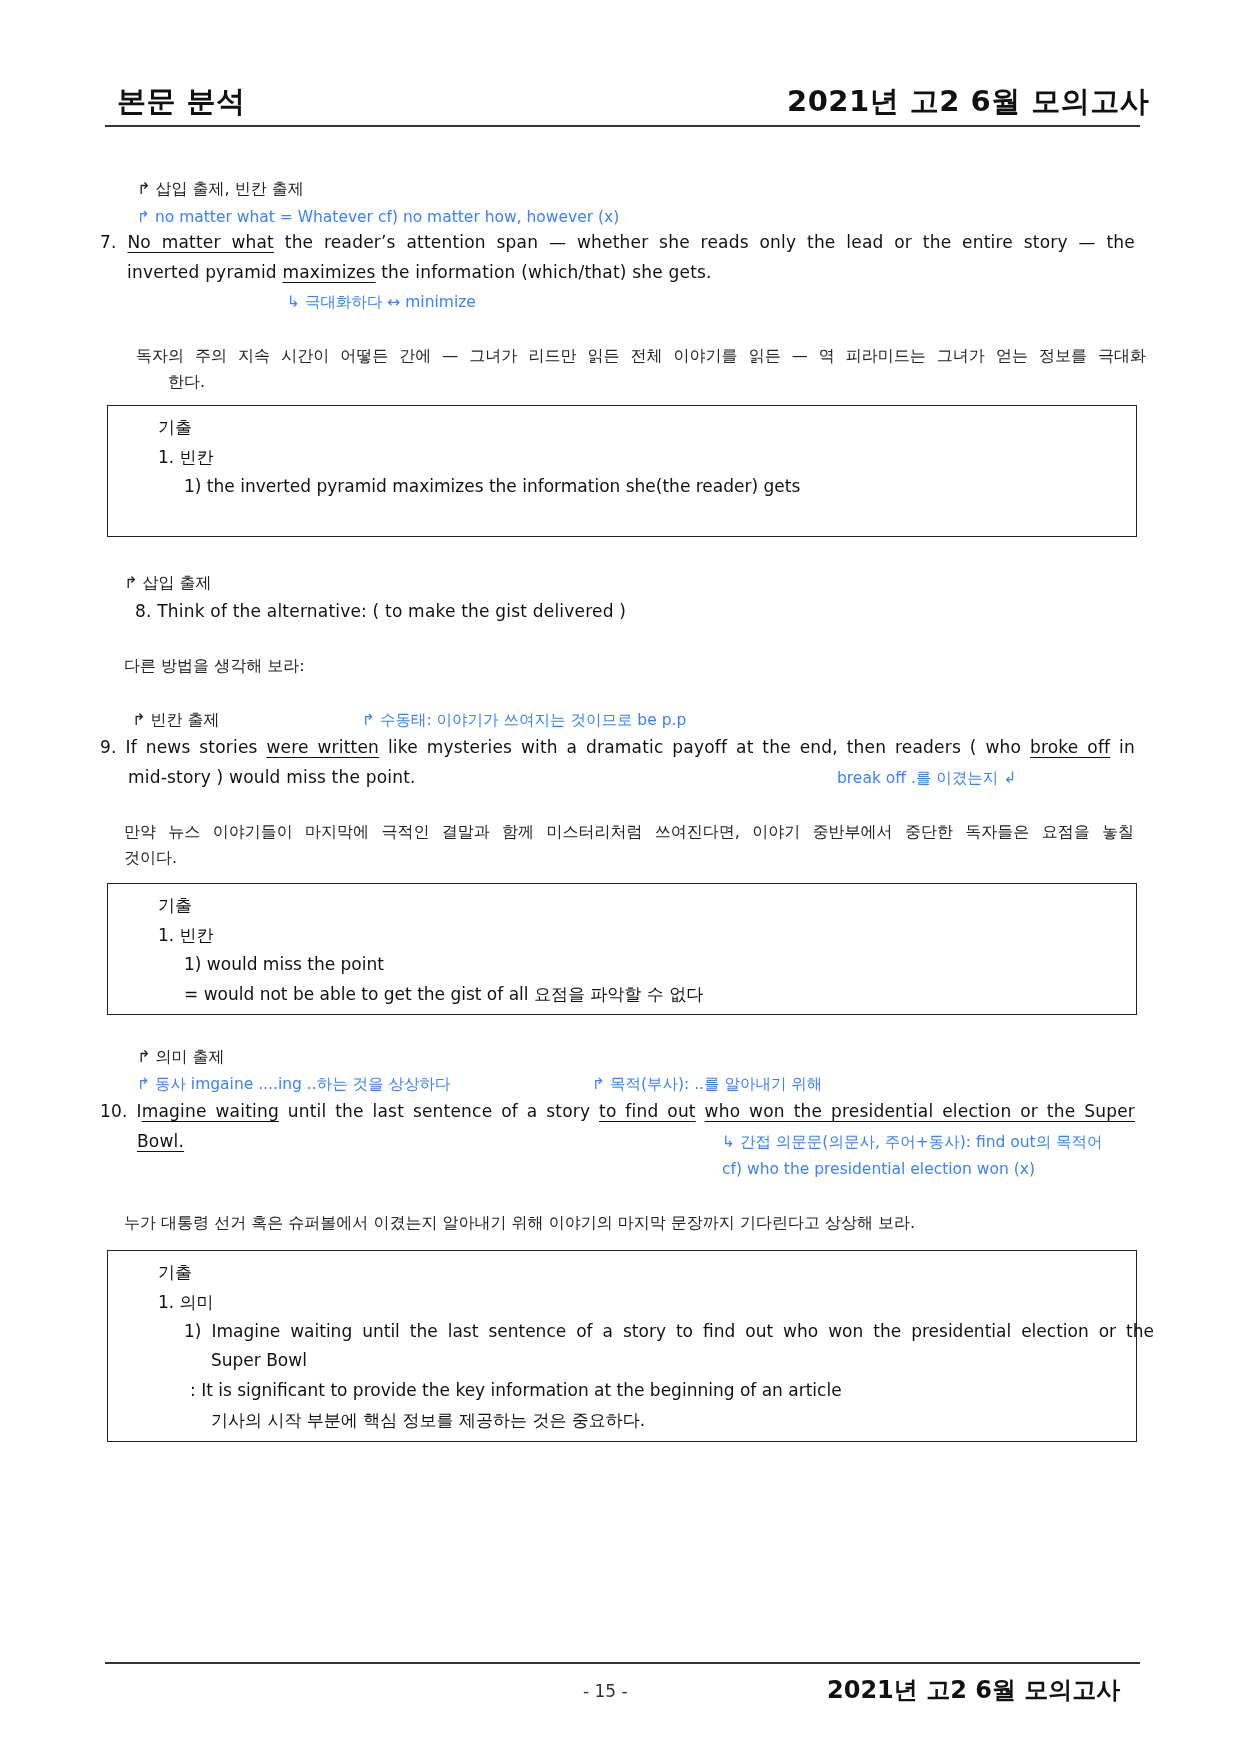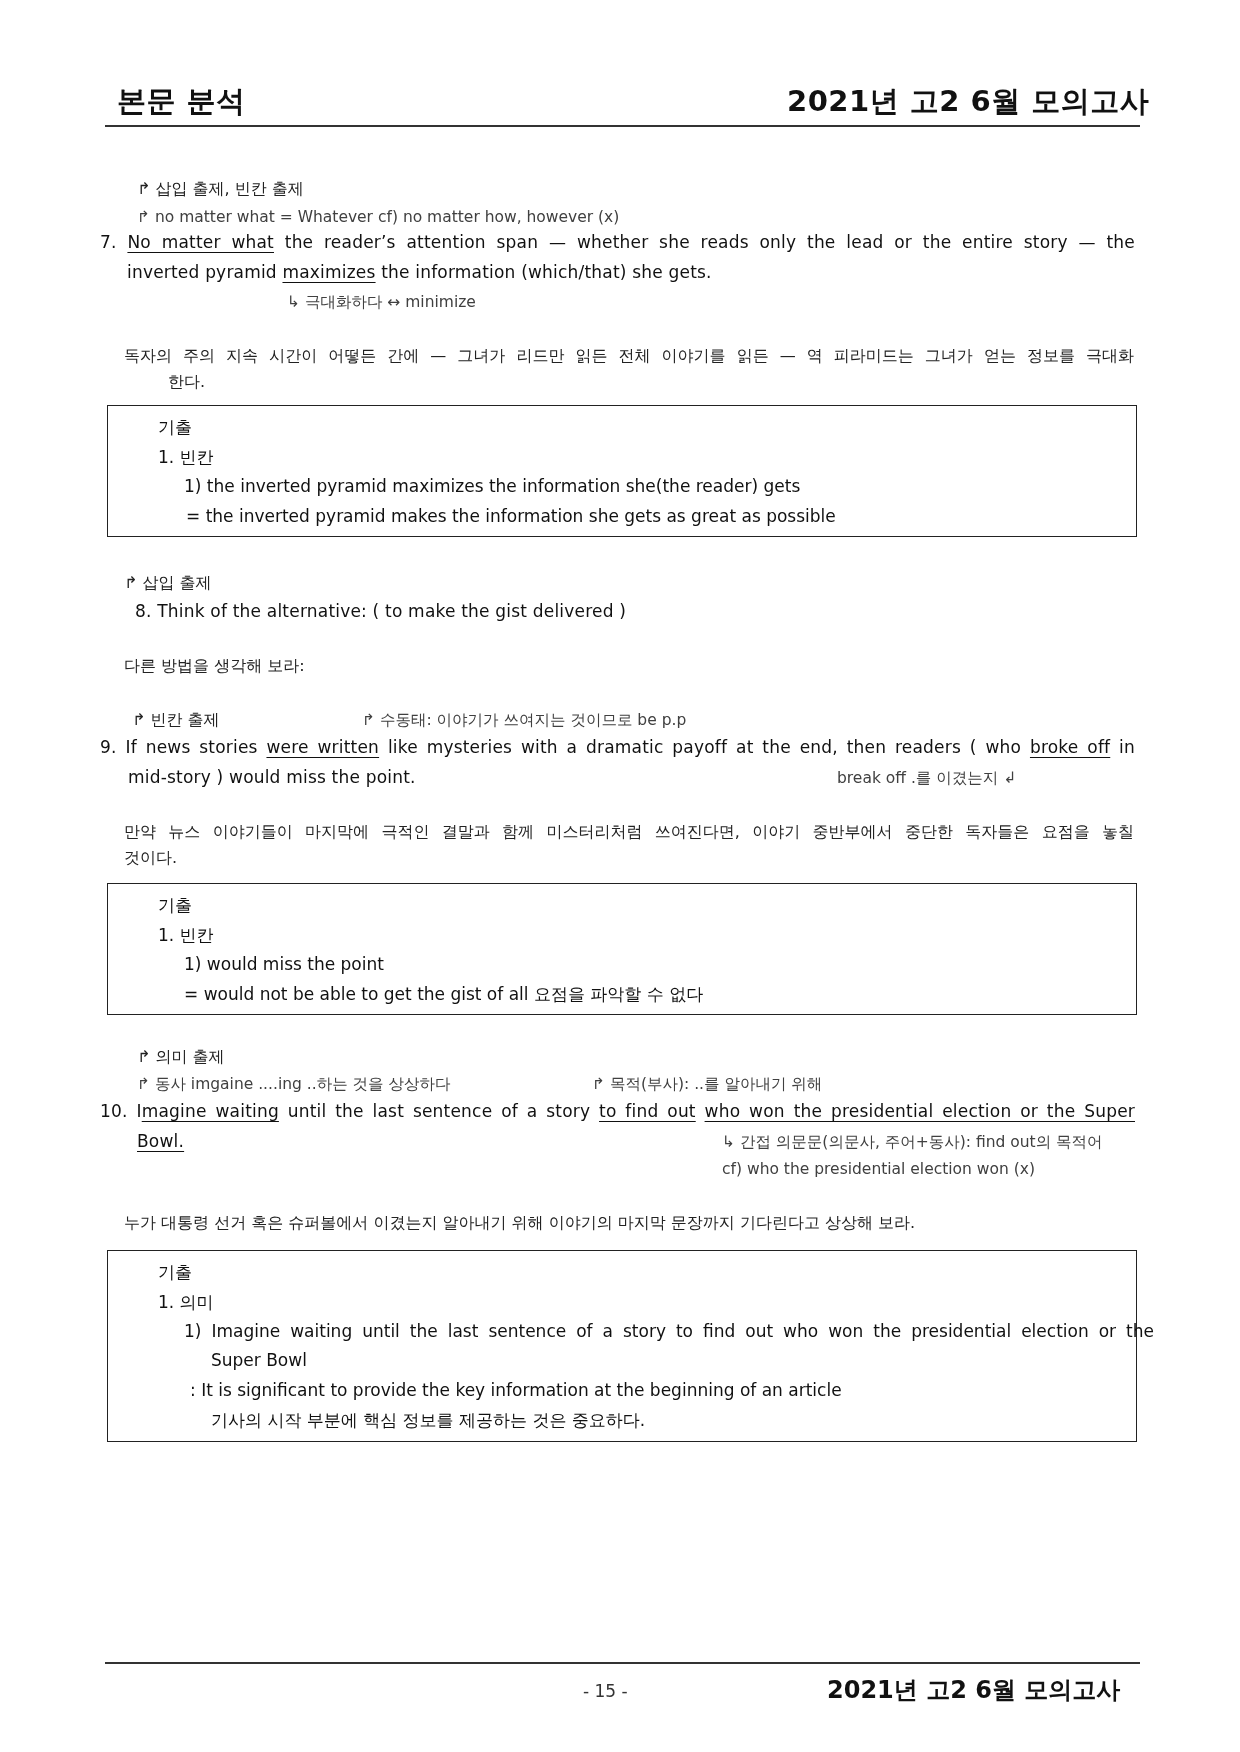--- a/index.html
+++ b/index.html
@@ -2,21 +2,21 @@
 <html><head>
 <meta charset="utf-8">
 <style>
   html, body { margin: 0; padding: 0; background: #ffffff; }
   body { width: 1240px; height: 1752px; position: relative; font-family: "DejaVu Sans", sans-serif; color: #111; overflow: hidden; }
   .abs { position: absolute; white-space: nowrap; }
   .hdr { font-weight: bold; font-size: 29px; color: #111; letter-spacing: 0.5px; }
   .rule { position: absolute; left: 105px; width: 1035px; height: 2px; background: #333; }
   .t { font-size: 17px; color: #111; letter-spacing: 0.2px; }
   .k { font-size: 16px; color: #222; }
-  .red { font-size: 15.5px; color: #404040; }
+  .red { font-size: 15.5px; color: #3b82f6; }
   .u { text-decoration: underline; text-underline-offset: 4px; }
   .box { position: absolute; left: 107px; width: 1030px; border: 1.5px solid #222; box-sizing: border-box; }
   .box .ln { position: absolute; white-space: nowrap; font-size: 17px; color: #111; margin-left: 40px; }
   .justify { text-align: justify; text-align-last: justify; }
 </style>
 </head>
 <body>
 
 <div class="abs hdr" style="left:117px; top:82px;">본문 분석</div>
 <div class="abs hdr" style="left:787px; top:82px;">2021년 고2 6월 모의고사</div>
@@ -28,30 +28,29 @@
   <div class="justify">
     <span>7.</span>
     <span class="u">No matter what</span><span> the reader’s attention span — whether she reads only the lead or the entire story — the</span>
   </div>
 </div>
 <div class="abs t" style="left:127px; top:262px;">
   <span>inverted pyramid </span><span class="u">maximizes</span><span> the information (which/that) she gets.</span>
 </div>
 <div class="abs red" style="left:287px; top:292px;">↳ 극대화하다 ↔ minimize</div>
 
-<div class="abs k" style="left:124px; top:346px; width:1010px;">
+<div class="abs k" style="left:136px; top:346px; width:1010px;">
   <div class="justify">독자의 주의 지속 시간이 어떻든 간에 — 그녀가 리드만 읽든 전체 이야기를 읽든 — 역 피라미드는 그녀가 얻는 정보를 극대화</div>
 </div>
 <div class="abs k" style="left:124px; top:372px;margin-left:44px;">한다.</div>
 
 <div class="box" style="top:405px; height:132px;">
   <div class="ln" style="left:10px; top:10px;">기출</div>
   <div class="ln" style="left:10px; top:40px;">1. 빈칸</div>
   <div class="ln" style="left:36px; top:70px;">1) the inverted pyramid maximizes the information she(the reader) gets</div>
-  <div class="ln" style="left:38px; top:100px;">= the inverted pyramid makes the information she gets as great as possible</div>
 </div>
 
 <div class="abs k" style="left:124px; top:573px;">↱ 삽입 출제</div>
 <div class="abs t" style="left:100px; top:601px;margin-left:35px;">
   <span>8.</span>
   <span>Think of the alternative: ( to make the gist delivered )</span>
 </div>
 <div class="abs k" style="left:124px; top:656px;">다른 방법을 생각해 보라:</div>
 
 <div class="abs k" style="left:132px; top:710px;">↱ 빈칸 출제</div>

